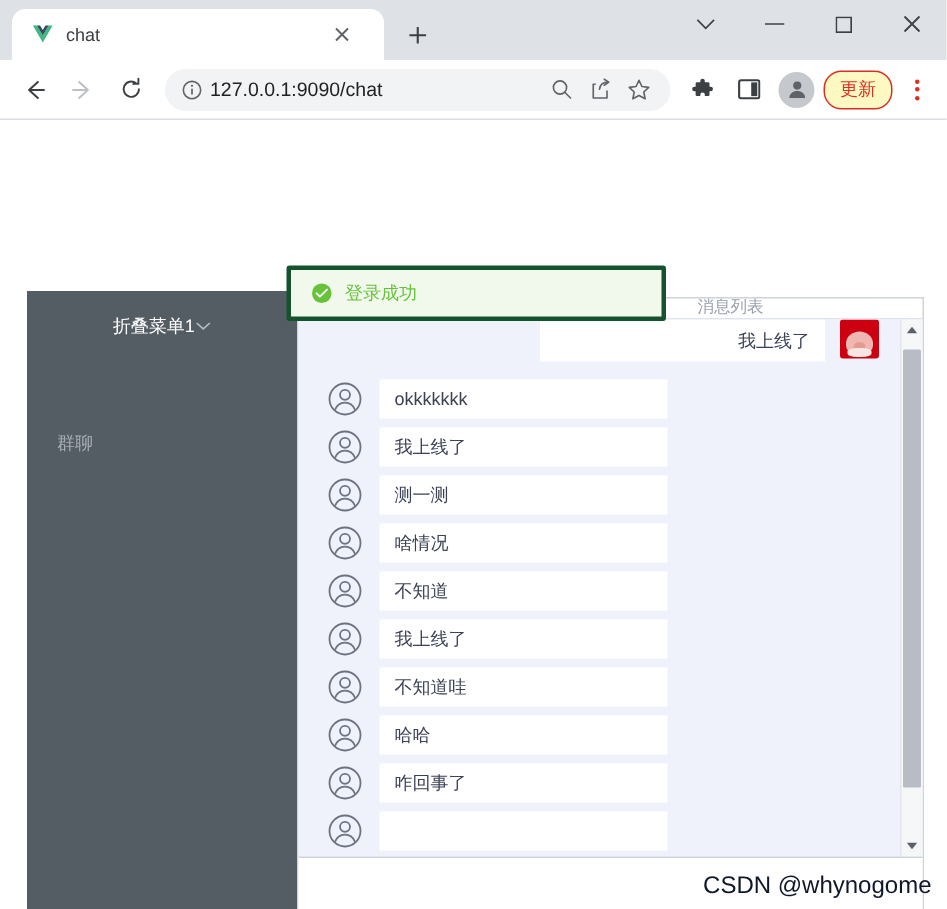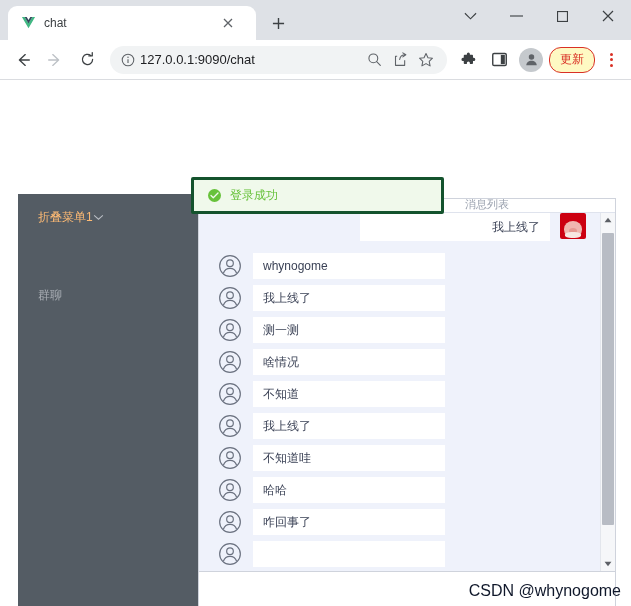--- a/index.html
+++ b/index.html
@@ -218,22 +218,22 @@
     width: 100%;
     box-sizing: border-box;
     padding: 0 20px;
     display: flex;
     align-items: center;
     font-size: 12px;
   }
   .menu-row.collapse-title {
     top: 6px;
     height: 34px;
-    color: #fdba74;
-    justify-content: flex-start;
+    color: #ffffff;
+    justify-content: center;
   }
   .menu-row.item-1 {
     top: 46px;
     height: 34px;
     color: #ffd04b;
   }
   .menu-row.item-2 {
     top: 84px;
     height: 34px;
     color: #a7acb3;
@@ -608,21 +608,21 @@
           </div>
 
           <div class="msgrow">
             <div class="msg-avatar">
               <svg width="24" height="24" viewBox="0 0 26 26">
                 <circle cx="13" cy="13" r="11.2" stroke="#6b7280" stroke-width="1.3" fill="none"></circle>
                 <circle cx="13" cy="10" r="3.6" stroke="#6b7280" stroke-width="1.3" fill="none"></circle>
                 <path d="M5.8 20.8c1.3-3.5 4-5.2 7.2-5.2s5.9 1.7 7.2 5.2" stroke="#6b7280" stroke-width="1.3" fill="none"></path>
               </svg>
             </div>
-            <div class="bubble">whynogome</div>
+            <div class="bubble">okkkkkkk</div>
           </div>
 
           <div class="msgrow">
             <div class="msg-avatar">
               <svg width="24" height="24" viewBox="0 0 26 26">
                 <circle cx="13" cy="13" r="11.2" stroke="#6b7280" stroke-width="1.3" fill="none"></circle>
                 <circle cx="13" cy="10" r="3.6" stroke="#6b7280" stroke-width="1.3" fill="none"></circle>
                 <path d="M5.8 20.8c1.3-3.5 4-5.2 7.2-5.2s5.9 1.7 7.2 5.2" stroke="#6b7280" stroke-width="1.3" fill="none"></path>
               </svg>
             </div>

